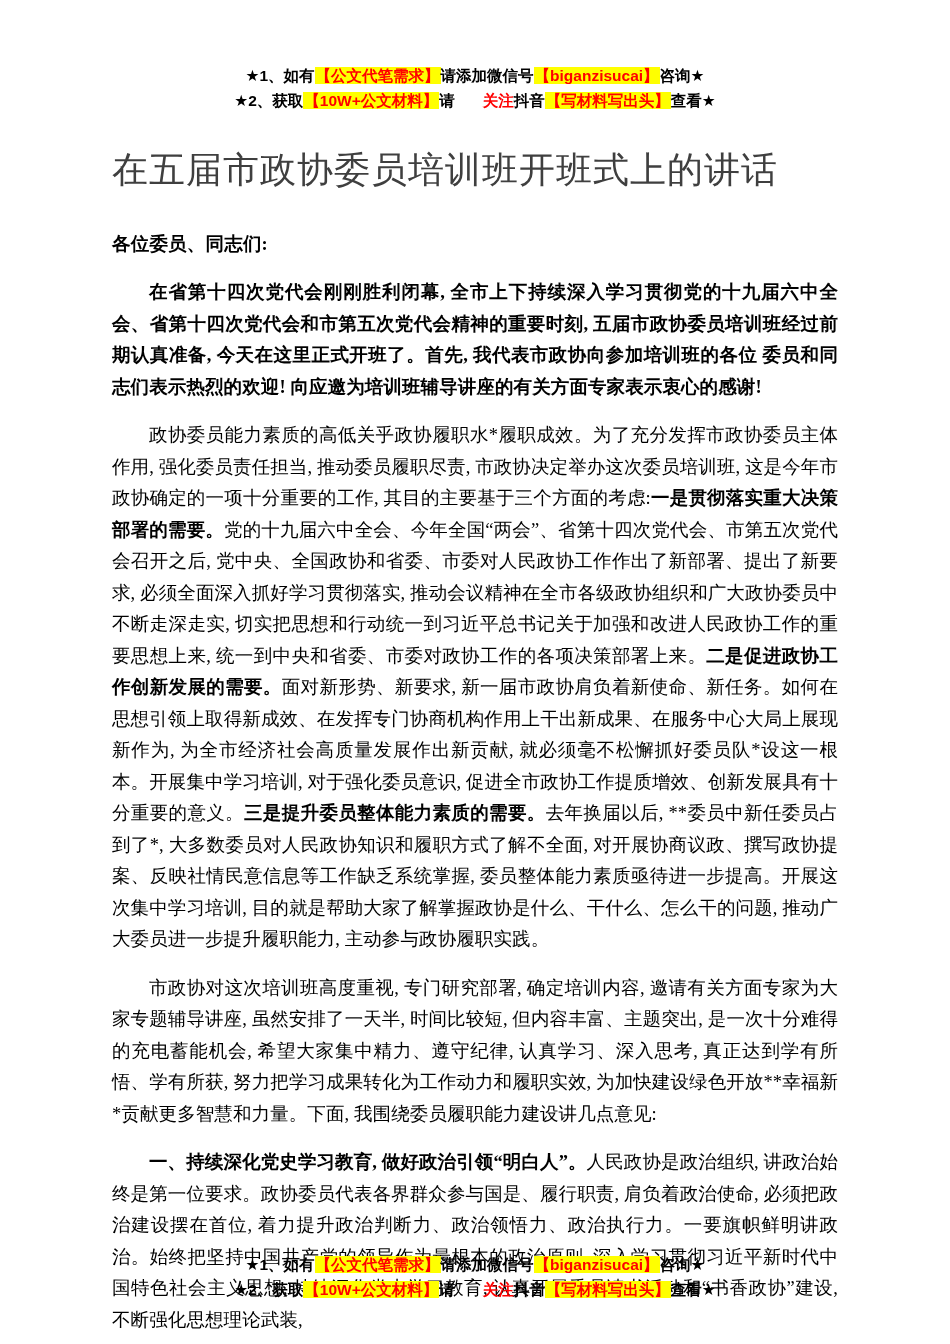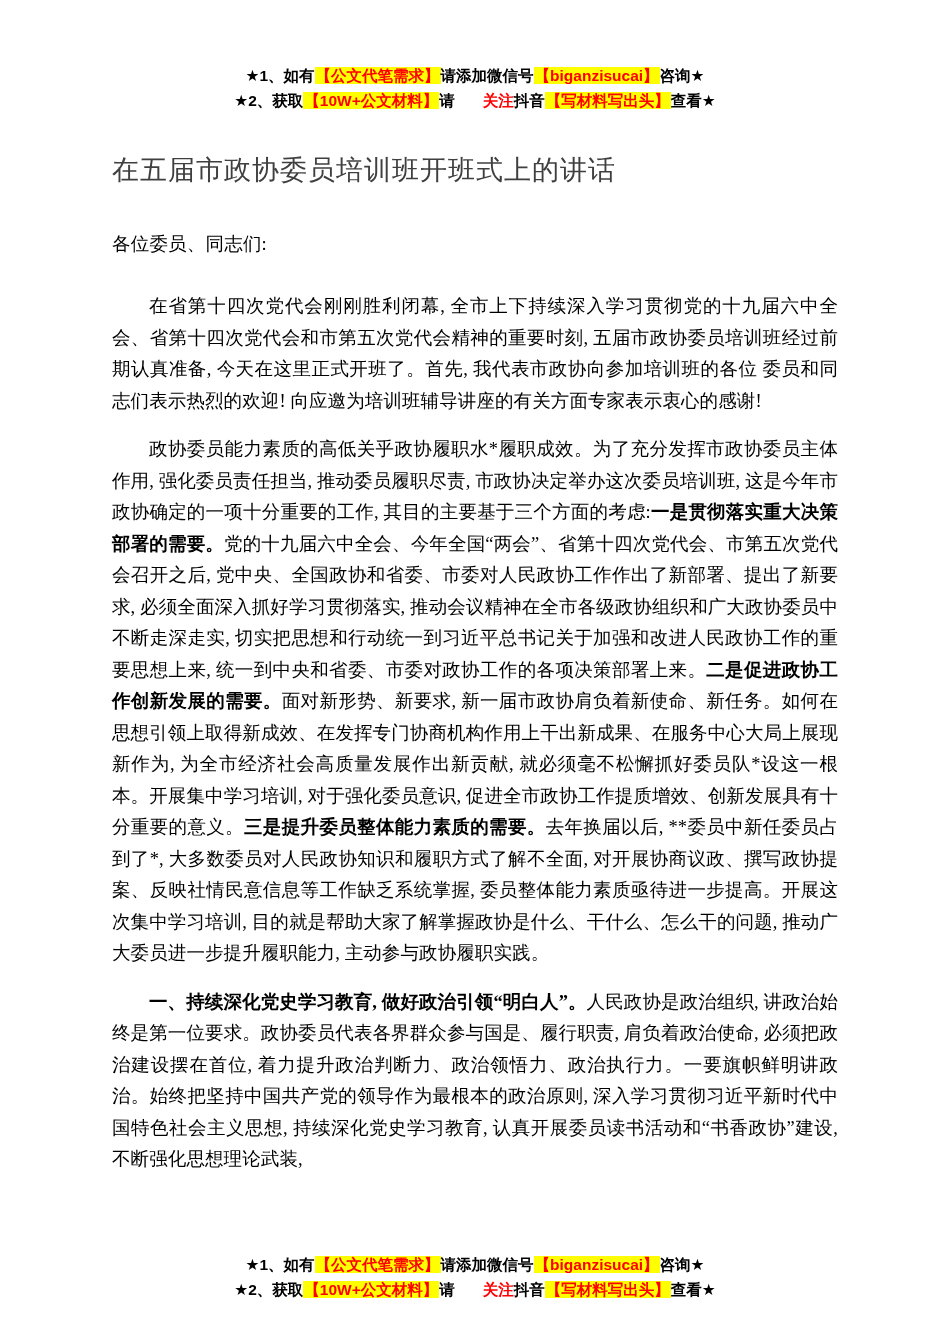--- a/index.html
+++ b/index.html
@@ -46,47 +46,49 @@
     background: #ffff00;
     color: #ff0000;
     padding: 0 1px;
   }
   .promo .red { color: #ff0000; margin-left: 28px; }
   .promo .blk { color: #000000; }
 
   
   .doc-title {
     font-family: "Liberation Sans", "DejaVu Sans", sans-serif;
-    font-size: 27px;
+    font-size: 36px;
     font-weight: normal;
     color: #3f3f3f;
     letter-spacing: 1px;
     margin-top: 37px;
     margin-bottom: 0;
     line-height: 40px;
   }
 
   
   .salutation {
     font-size: 18.5px;
     line-height: 32px;
     margin-top: 38px;
     letter-spacing: 0.2px;
+    font-weight: bold;
   }
   p.para {
     font-size: 18.5px;
     line-height: 31.5px;
     margin: 17px 0 0 0;
     text-align: justify;
     text-justify: inter-ideograph;
     text-indent: 2em;
     letter-spacing: 0.1px;
   }
   p.para.first {
-    margin-top: 31px;
+    margin-top: 17px;
+    font-weight: bold;
   }
   .b {
     font-weight: bold;
   }
 </style>
 </head>
 <body>
 
 <div class="page">
 
@@ -99,20 +101,21 @@
     </div>
   </div>
 
   <h1 class="doc-title">在五届市政协委员培训班开班式上的讲话</h1>
 
   <div class="salutation">各位委员、同志们:</div>
 
   <div id="body-paragraphs">
       <p class="para first"><span>在省第十四次党代会刚刚胜利闭幕, 全市上下持续深入学习贯彻党的十九届六中全会、省第十四次党代会和市第五次党代会精神的重要时刻, 五届市政协委员培训班经过前期认真准备, 今天在这里正式开班了。首先, 我代表市政协向参加培训班的各位 委员和同志们表示热烈的欢迎! 向应邀为培训班辅导讲座的有关方面专家表示衷心的感谢!</span></p>
       <p class="para"><span>政协委员能力素质的高低关乎政协履职水*履职成效。为了充分发挥市政协委员主体作用, 强化委员责任担当, 推动委员履职尽责, 市政协决定举办这次委员培训班, 这是今年市政协确定的一项十分重要的工作, 其目的主要基于三个方面的考虑:</span><span class="b">一是贯彻落实重大决策部署的需要。</span><span>党的十九届六中全会、今年全国“两会”、省第十四次党代会、市第五次党代会召开之后, 党中央、全国政协和省委、市委对人民政协工作作出了新部署、提出了新要求, 必须全面深入抓好学习贯彻落实, 推动会议精神在全市各级政协组织和广大政协委员中不断走深走实, 切实把思想和行动统一到习近平总书记关于加强和改进人民政协工作的重要思想上来, 统一到中央和省委、市委对政协工作的各项决策部署上来。</span><span class="b">二是促进政协工作创新发展的需要。</span><span>面对新形势、新要求, 新一届市政协肩负着新使命、新任务。如何在思想引领上取得新成效、在发挥专门协商机构作用上干出新成果、在服务中心大局上展现新作为, 为全市经济社会高质量发展作出新贡献, 就必须毫不松懈抓好委员队*设这一根本。开展集中学习培训, 对于强化委员意识, 促进全市政协工作提质增效、创新发展具有十分重要的意义。</span><span class="b">三是提升委员整体能力素质的需要。</span><span>去年换届以后, **委员中新任委员占到了*, 大多数委员对人民政协知识和履职方式了解不全面, 对开展协商议政、撰写政协提案、反映社情民意信息等工作缺乏系统掌握, 委员整体能力素质亟待进一步提高。开展这次集中学习培训, 目的就是帮助大家了解掌握政协是什么、干什么、怎么干的问题, 推动广大委员进一步提升履职能力, 主动参与政协履职实践。</span></p>
+      <p class="para"><span>市政协对这次培训班高度重视, 专门研究部署, 确定培训内容, 邀请有关方面专家为大家专题辅导讲座, 虽然安排了一天半, 时间比较短, 但内容丰富、主题突出, 是一次十分难得的充电蓄能机会, 希望大家集中精力、遵守纪律, 认真学习、深入思考, 真正达到学有所悟、学有所获, 努力把学习成果转化为工作动力和履职实效, 为加快建设绿色开放**幸福新*贡献更多智慧和力量。下面, 我围绕委员履职能力建设讲几点意见:</span></p>
       <p class="para"><span class="b">一、持续深化党史学习教育, 做好政治引领“明白人”。</span><span>人民政协是政治组织, 讲政治始终是第一位要求。政协委员代表各界群众参与国是、履行职责, 肩负着政治使命, 必须把政治建设摆在首位, 着力提升政治判断力、政治领悟力、政治执行力。一要旗帜鲜明讲政治。始终把坚持中国共产党的领导作为最根本的政治原则, 深入学习贯彻习近平新时代中国特色社会主义思想, 持续深化党史学习教育, 认真开展委员读书活动和“书香政协”建设, 不断强化思想理论武装,</span></p>
     </div>
 
   <div class="promo promo-bottom">
     <div>
       <span class="star">★1、如有</span><span class="hl">【公文代笔需求】</span><span class="blk">请添加微信号</span><span class="hl">【biganzisucai】</span><span class="blk">咨询★</span>
     </div>
     <div>
       <span class="star">★2、获取</span><span class="hl">【10W+公文材料】</span><span class="blk">请</span><span class="red">关注</span><span class="blk">抖音</span><span class="hl">【写材料写出头】</span><span class="blk">查看★</span>
     </div>

